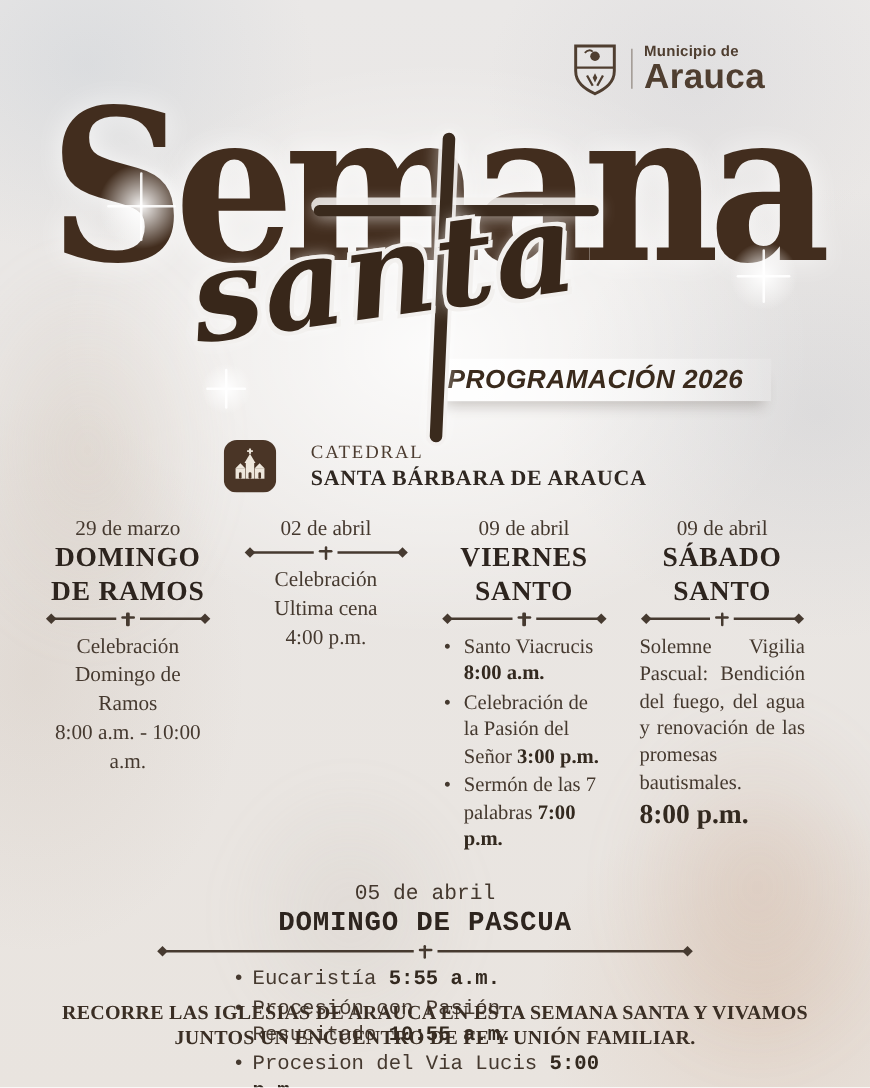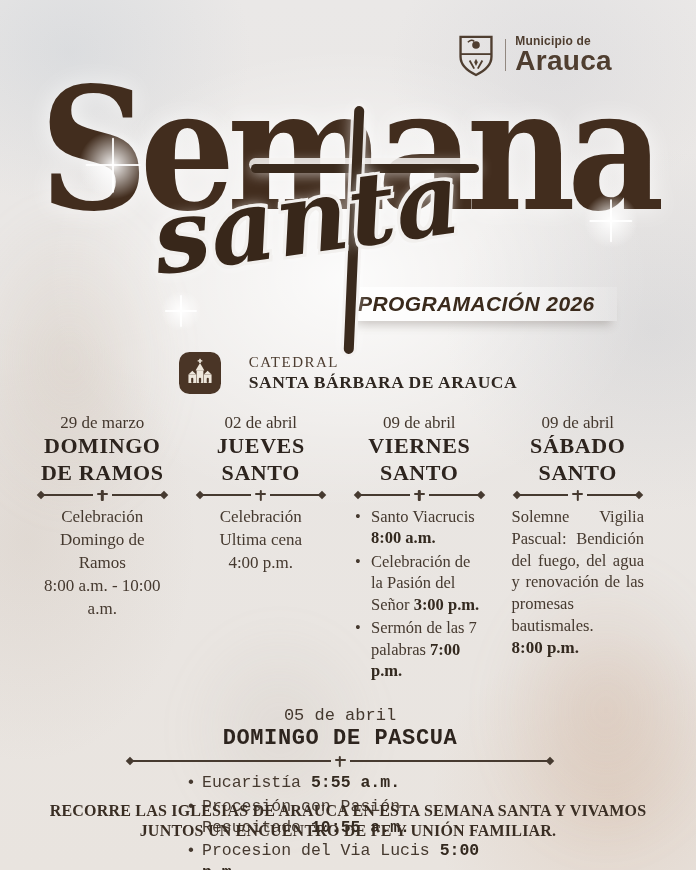--- a/index.html
+++ b/index.html
@@ -94,21 +94,21 @@
   .dv-orn{position:relative;width:11px;height:11px;margin:0 4px;flex:0 0 auto;}
   .dv-orn::before,.dv-orn::after{content:"";position:absolute;background:#463a30;border-radius:1px;}
   .dv-orn::before{left:50%;top:0;width:2.4px;height:11px;transform:translateX(-50%);}
   .dv-orn::after{left:0;top:3px;width:11px;height:2.4px;}
   .ev-line{font-size:17px;line-height:1.35;color:#45392f;}
   .ev-list{list-style:none;margin:2px auto 0;padding:0;text-align:left;font-size:16.5px;line-height:1.3;color:#45392f;}
   .ev-list li{position:relative;padding-left:18px;margin-bottom:2px;}
   .ev-list li::before{content:"•";position:absolute;left:2px;top:0;color:#45392f;}
   .ev-time{font-weight:700;color:#33291f;}
   .ev-par{font-size:16.5px;line-height:1.32;text-align:justify;color:#45392f;margin-top:2px;}
-  .ev-time-line{font-size:17px;font-weight:700;text-align:left;color:#33291f;line-height:1.3;}
+  .ev-time-line{font-size:22px;font-weight:700;text-align:left;color:#33291f;line-height:1.3;}
   .event-wide{grid-column:1 / -1;width:430px;margin:6px auto 0;font-family:Liberation Mono, monospace;}
   .event-wide .ev-list{max-width:312px;}
   .ev-list.narrow{max-width:282px;}
 
   
   .footer{position:absolute;left:0;top:801px;width:100%;text-align:center;z-index:2;
     font-weight:700;font-size:16px;letter-spacing:0.2px;line-height:1.25;color:#3a2e24;}
 </style>
 </head>
 <body>
@@ -185,21 +185,20 @@
           <span class="dv-orn"></span>
           <span class="dv-line"></span>
           <span class="dv-end"></span>
       </div>
       <div class="ev-line">Celebración Domingo de Ramos</div>
       <div class="ev-line">8:00 a.m. - 10:00 a.m.</div>
     </div>
 
     <div class="event">
       <div class="ev-date">02 de abril</div>
-      <div class="ev-name">JUEVES SANTO</div>
       <div class="divider">
         <span class="dv-end"></span>
           <span class="dv-line"></span>
           <span class="dv-orn"></span>
           <span class="dv-line"></span>
           <span class="dv-end"></span>
       </div>
       <div class="ev-line">Celebración Ultima cena</div>
       <div class="ev-line">4:00 p.m.</div>
     </div>

